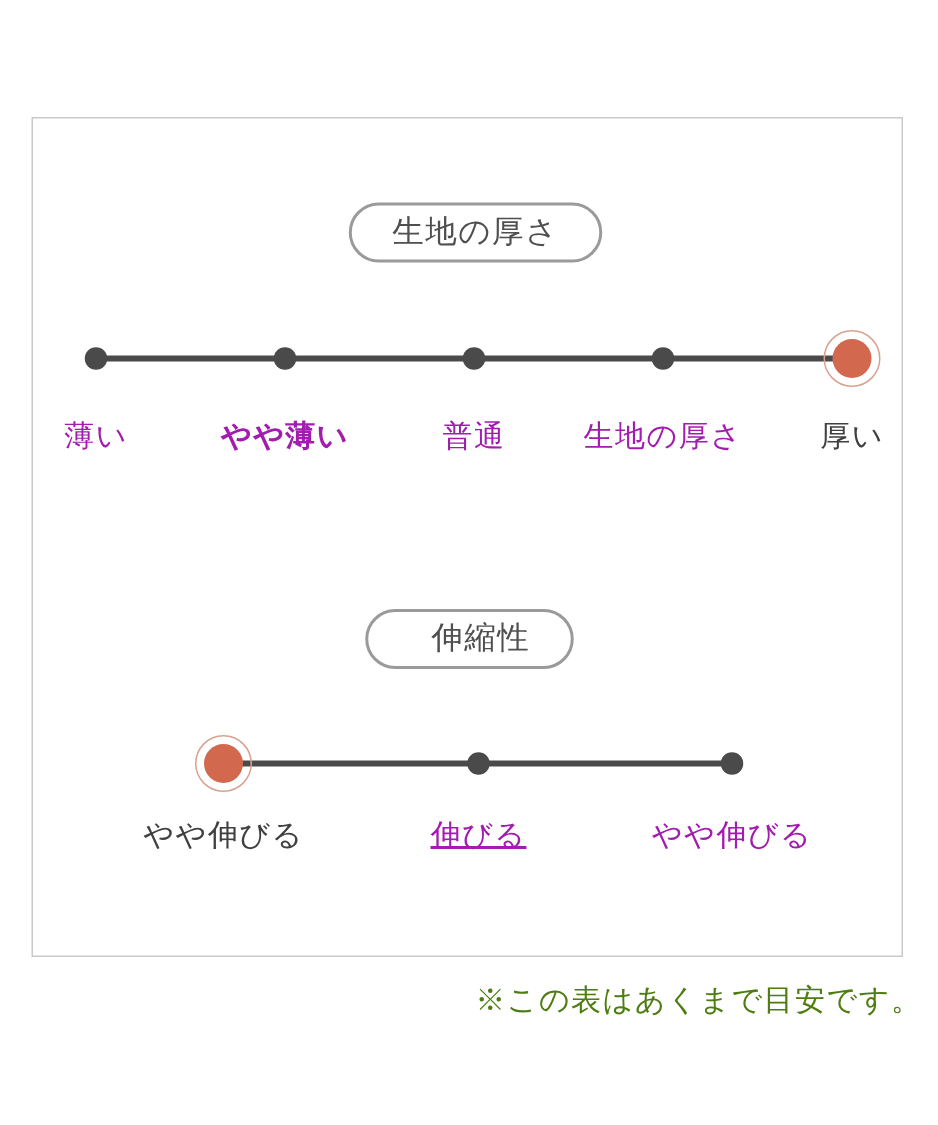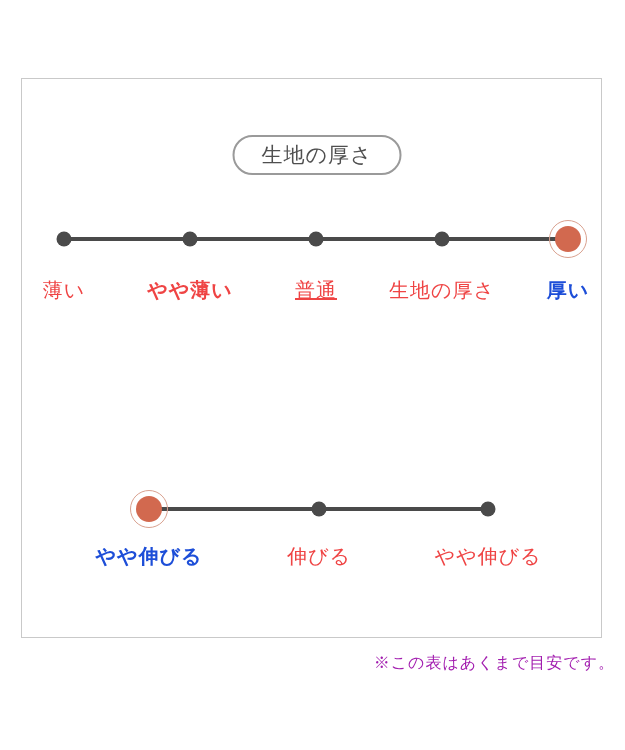--- a/index.html
+++ b/index.html
@@ -59,33 +59,33 @@
     position:absolute;
     width:26px; height:26px;
     background:#d2694f;
     border-radius:50%;
     transform:translate(-50%,-50%);
   }
   .opt-label {
     position:absolute;
     transform:translateX(-50%);
     font-size:20px;
-    color:#ef4444;
+    color:#a21caf;
     letter-spacing:1px;
     white-space:nowrap;
   }
   .opt-label.selected {
-    font-weight:bold;
-    color:#1d4ed8;
+    font-weight:normal;
+    color:#404040;
   }
   .footnote {
     position:absolute;
     right:10px; top:653px;
-    font-size:16px;
-    color:#a21caf;
+    font-size:20px;
+    color:#4d7c0f;
     letter-spacing:1px;
     white-space:nowrap;
   }
 </style>
 </head>
 <body>
 
 <div class="page">
 
   <div class="panel">
@@ -97,36 +97,37 @@
 
       <div class="dot" style="left:42px;  top:160px;"></div>
       <div class="dot" style="left:168px; top:160px;"></div>
       <div class="dot" style="left:294px; top:160px;"></div>
       <div class="dot" style="left:420px; top:160px;"></div>
       <div class="sel-ring" style="left:546px; top:160px;"></div>
       <div class="sel-dot" style="left:546px; top:160px;"></div>
 
       <span class="opt-label" style="left:42px;  top:198px;">薄い</span>
       <span class="opt-label" style="left:168px; top:198px;font-weight:bold;">やや薄い</span>
-      <span class="opt-label" style="left:294px; top:198px;text-decoration:underline;">普通</span>
+      <span class="opt-label" style="left:294px; top:198px;">普通</span>
       <span class="opt-label" style="left:420px; top:198px;">生地の厚さ</span>
       <span class="opt-label selected" style="left:546px; top:198px;">厚い</span>
     </div>
 
+    <div class="pill" style="left:291px; top:327px;">伸縮性</div>
 
     <div>
       <div class="track-line" style="left:127px; top:428px; width:339px;"></div>
 
       <div class="sel-ring" style="left:127px; top:430px;"></div>
       <div class="sel-dot" style="left:127px; top:430px;"></div>
       <div class="dot" style="left:297px; top:430px;"></div>
       <div class="dot" style="left:466px; top:430px;"></div>
 
       <span class="opt-label selected" style="left:127px; top:464px;">やや伸びる</span>
-      <span class="opt-label" style="left:297px; top:464px;">伸びる</span>
+      <span class="opt-label" style="left:297px; top:464px;text-decoration:underline;">伸びる</span>
       <span class="opt-label" style="left:466px; top:464px;">やや伸びる</span>
     </div>
 
   </div>
 
   <div class="footnote">※この表はあくまで目安です。</div>
 
 </div>
 
 </body></html>

